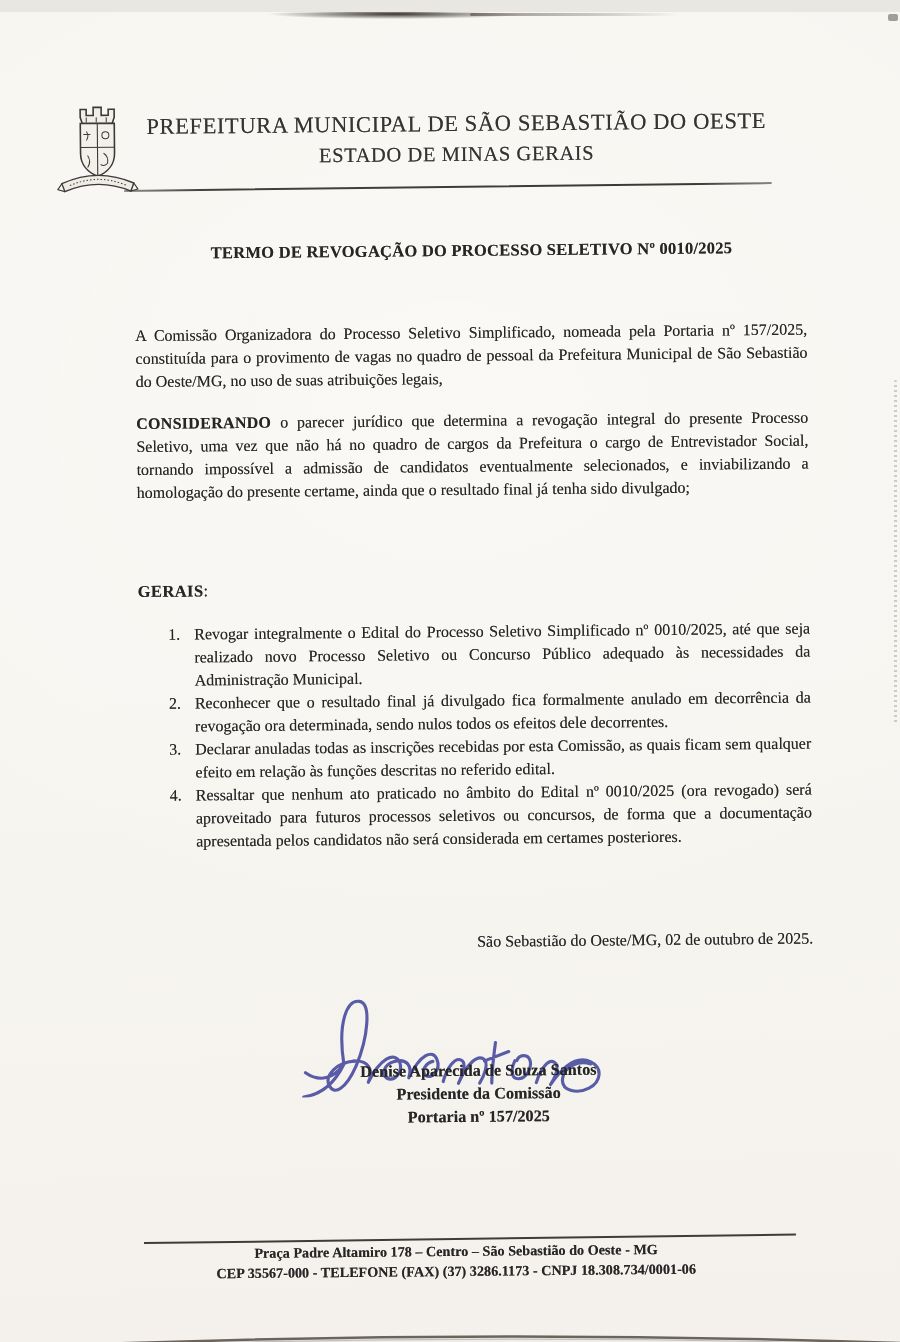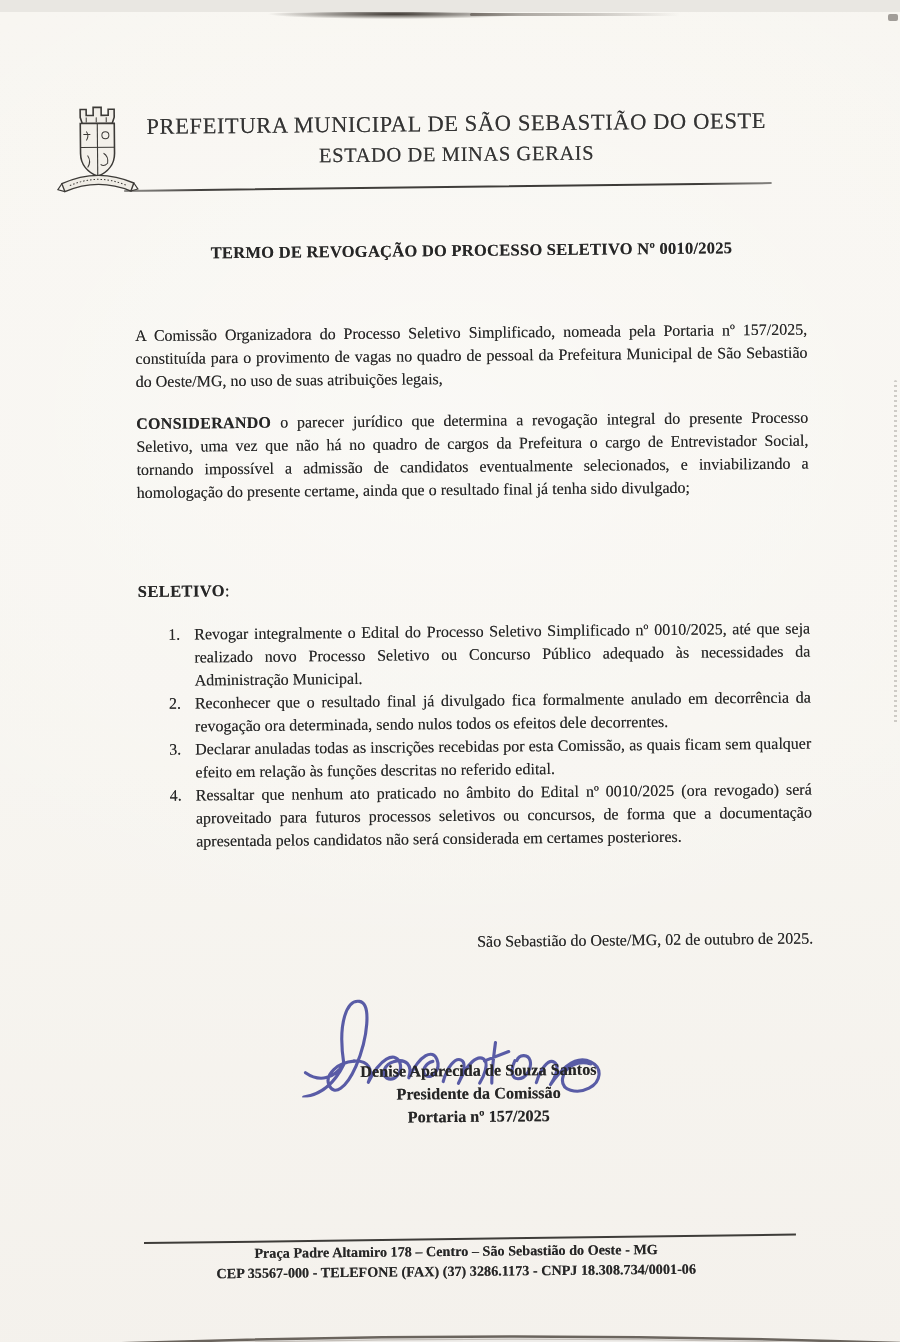--- a/index.html
+++ b/index.html
@@ -132,21 +132,21 @@
       <div class="header-line2">ESTADO DE MINAS GERAIS</div>
     </div>
     <div class="header-rule"></div>
 
     <div class="doc-title txt">TERMO DE REVOGAÇÃO DO PROCESSO SELETIVO Nº 0010/2025</div>
 
     <div class="body-col p-intro txt">A Comissão Organizadora do Processo Seletivo Simplificado, nomeada pela Portaria nº 157/2025, constituída para o provimento de vagas no quadro de pessoal da Prefeitura Municipal de São Sebastião do Oeste/MG, no uso de suas atribuições legais,</div>
 
     <div class="body-col p-considerando txt"><span class="lead-bold">CONSIDERANDO</span><span> o parecer jurídico que determina a revogação integral do presente Processo Seletivo, uma vez que não há no quadro de cargos da Prefeitura o cargo de Entrevistador Social, tornando impossível a admissão de candidatos eventualmente selecionados, e inviabilizando a homologação do presente certame, ainda que o resultado final já tenha sido divulgado;</span></div>
 
-    <div class="body-col p-resolve txt"><span class="lead-bold">SELETIVO</span><span>:</span></div>
+    <div class="body-col p-resolve txt"><span class="lead-bold">GERAIS</span><span>:</span></div>
 
     <div class="res-list txt">
       <div class="res-item">
         <span class="res-num">1.</span>
         <span class="res-text">Revogar integralmente o Edital do Processo Seletivo Simplificado nº 0010/2025, até que seja realizado novo Processo Seletivo ou Concurso Público adequado às necessidades da Administração Municipal.</span>
       </div>
       <div class="res-item">
         <span class="res-num">2.</span>
         <span class="res-text">Reconhecer que o resultado final já divulgado fica formalmente anulado em decorrência da revogação ora determinada, sendo nulos todos os efeitos dele decorrentes.</span>
       </div>

